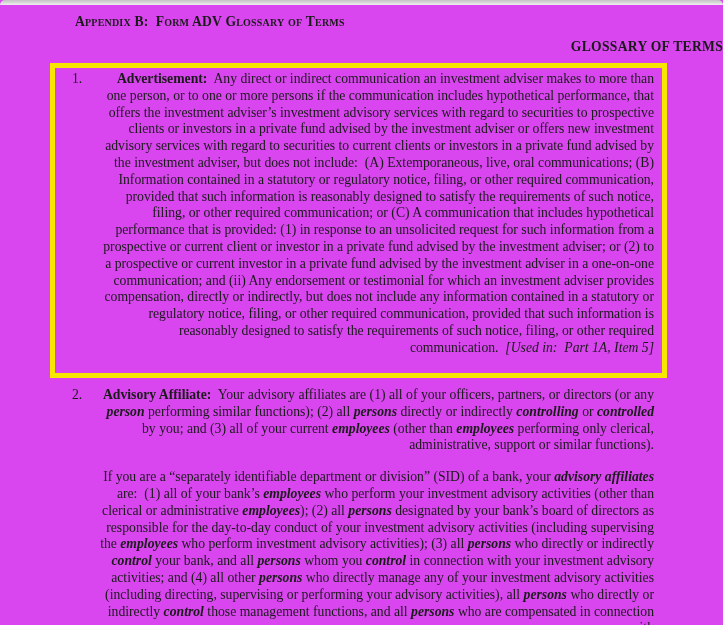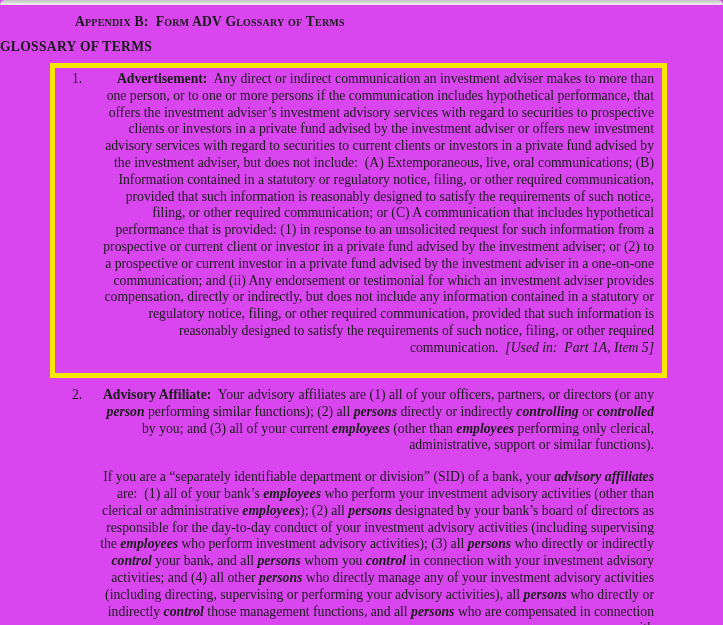--- a/index.html
+++ b/index.html
@@ -19,21 +19,21 @@
   .doc-header{
     position:absolute;left:75px;top:14px;
     font-variant:small-caps;
     font-weight:bold;
     font-size:13.6px;
     letter-spacing:0.2px;
     white-space:pre-wrap;
   }
   .doc-title{
     position:absolute;left:0;top:39px;width:723px;
-    text-align:left;
+    text-align:right;
     font-weight:bold;
     font-size:13.6px;
     letter-spacing:0.3px;
     white-space:pre-wrap;
   }
   .highlight-box{
     position:absolute;left:50px;top:63px;
     width:617px;height:315px;
     box-sizing:border-box;
     border:5px solid #f7e600;

